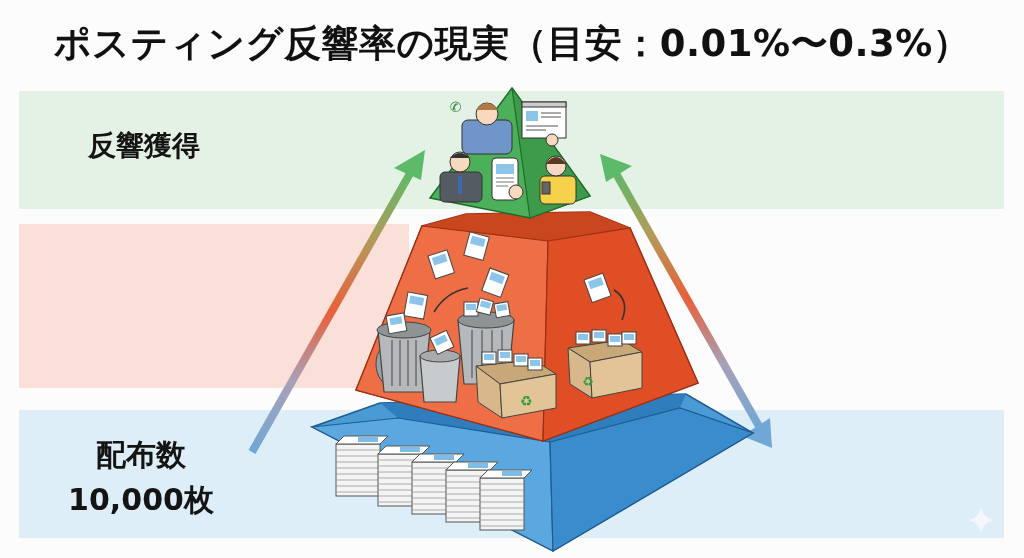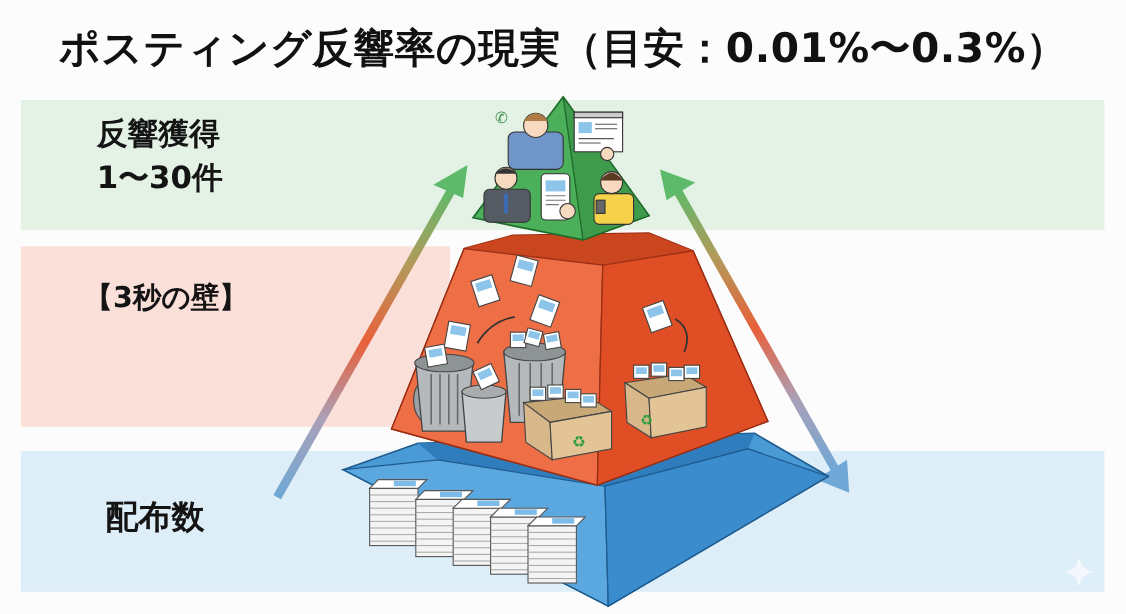--- a/index.html
+++ b/index.html
@@ -13,48 +13,47 @@
   }
 
   .band { position: absolute; }
   .band-green { left: 19px; top: 91px; width: 985px; height: 118px; background: #e3f2e4; }
   .band-pink  { left: 19px; top: 224px; width: 390px; height: 164px; background: #fbe0d9; }
   .band-blue  { left: 19px; top: 410px; width: 985px; height: 128px; background: #deeef8; }
 
   .band-label {
     position: absolute; font-weight: bold; color: #141414; line-height: 1.42;
   }
-  .label-green { left: 88px; top: 102px; font-size: 28px; }
+  .label-green { left: 88px; top: 126px; font-size: 28px; }
   .label-pink  { left: 36px; top: 254px; width: 230px; font-size: 26px; text-align: center; line-height: 1.38; }
-  .label-blue  { left: 66px; top: 448px; font-size: 30px; text-align: center; width: 150px; line-height: 1.5; }
+  .label-blue  { left: 66px; top: 432px; font-size: 30px; text-align: center; width: 150px; line-height: 1.5; }
 
   .diagram { position: absolute; left: 0; top: 0; width: 1024px; height: 558px; }
 
   .sparkle { position: absolute; left: 966px; top: 505px; width: 30px; height: 30px; }
 </style>
 </head>
 <body>
 
 <div class="title">ポスティング反響率の現実（目安：0.01%〜0.3%）</div>
 
 <div class="band band-green"></div>
 <div class="band band-pink"></div>
 <div class="band band-blue"></div>
 
 <div class="band-label label-green">
   <div>反響獲得</div>
-  <div>1〜30件</div>
 </div>
 
 <div class="band-label label-pink">
-  <div>【3秒の壁】</div>
 </div>
 
 <div class="band-label label-blue">
   <div>配布数</div>
+  <div>10,000枚</div>
 </div>
 
 <svg class="diagram" viewBox="0 0 1024 558" xmlns="http://www.w3.org/2000/svg">
   <defs>
     <linearGradient id="gLeft" x1="0" y1="1" x2="0" y2="0">
       <stop offset="0" stop-color="#6fa8d6"></stop>
       <stop offset="0.25" stop-color="#a9a0b8"></stop>
       <stop offset="0.5" stop-color="#e8603a"></stop>
       <stop offset="0.75" stop-color="#b39a5a"></stop>
       <stop offset="1" stop-color="#5cba6a"></stop>

